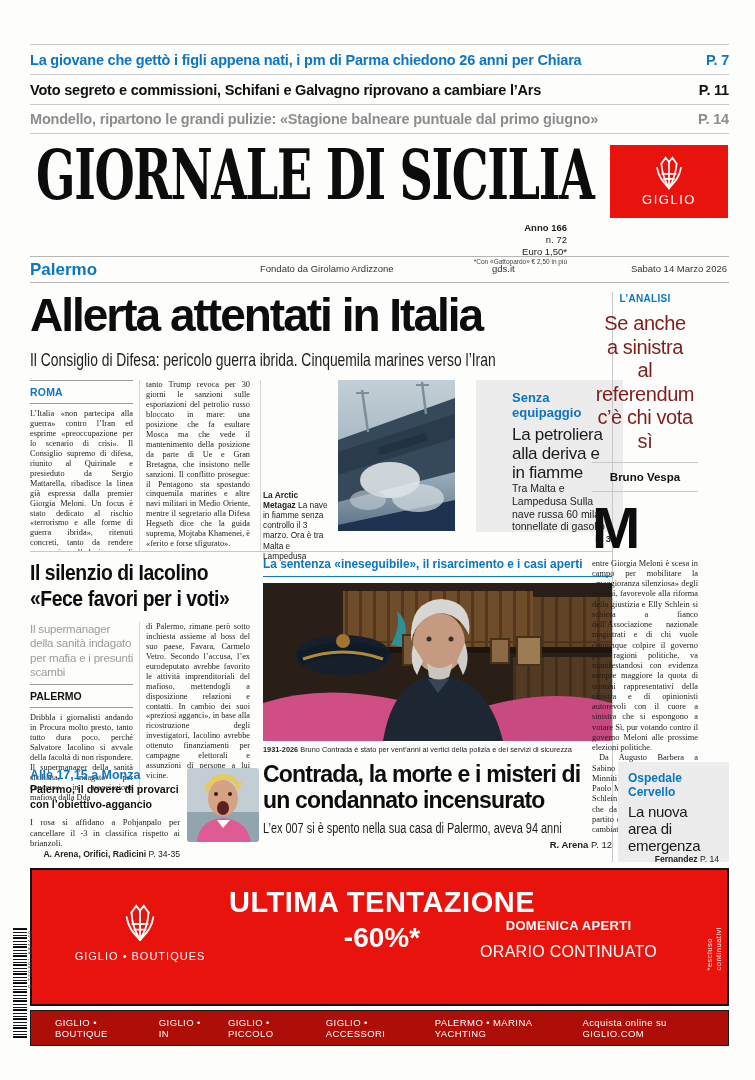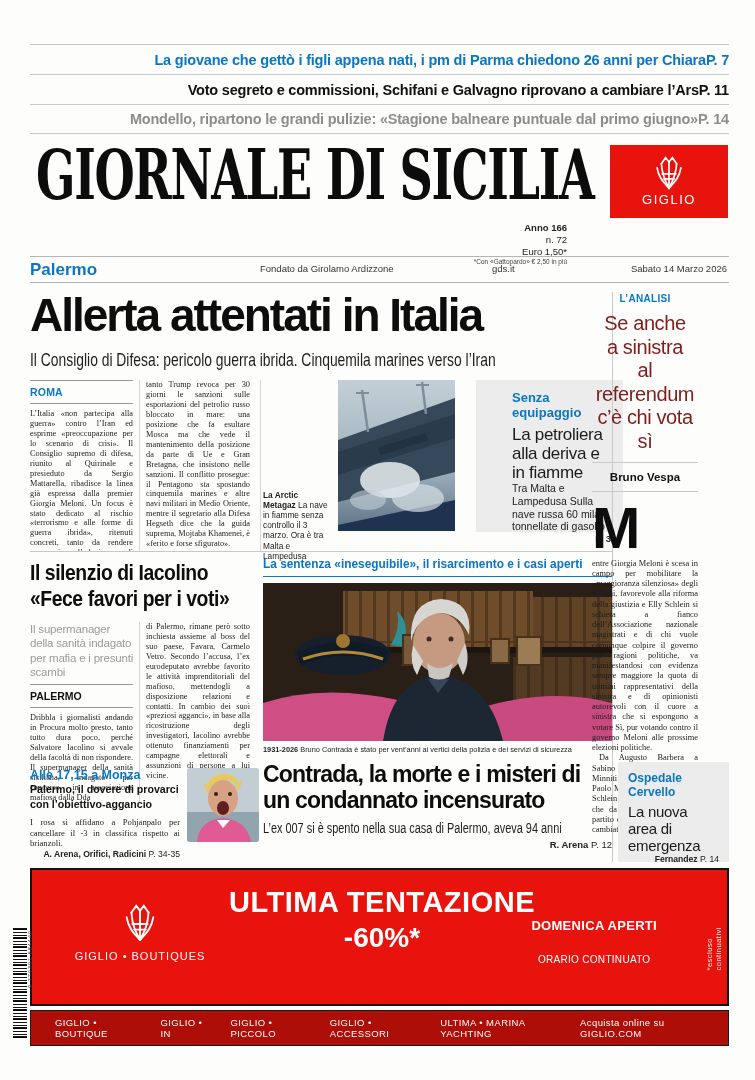--- a/index.html
+++ b/index.html
@@ -2,21 +2,21 @@
 <html><head>
 <meta charset="utf-8">
 <style>
   * { margin:0; padding:0; box-sizing:border-box; }
   html,body { background:#e9e9e9; }
   .page { position:relative; width:755px; height:1080px; margin:0 auto; background:#fdfdfc;
           font-family:"Liberation Sans", sans-serif; color:#111; overflow:hidden; }
 
   
   .topbar { position:absolute; left:30px; top:44px; width:699px; }
-  .topbar .row { display:flex; justify-content:flex-end; align-items:center;
+  .topbar .row { display:flex; justify-content:space-between; align-items:center;
                  height:30px; border-top:1px solid #c8c8c8; font-weight:bold; font-size:14.5px; letter-spacing:-0.2px; }
   .topbar .row:last-child { border-bottom:1px solid #c8c8c8; }
   .row.blue { color:#0b76c2; } .row.black { color:#101010; } .row.gray { color:#8d8d8d; }
   .pagenum { font-weight:bold; white-space:nowrap; }
 
   
   .masthead-title { position:absolute; left:36px; top:140px; font-family:"DejaVu Serif", serif;
                     font-weight:bold; font-size:70px; letter-spacing:-2px; color:#0c0c0c;
                     white-space:nowrap; transform:scaleX(0.66); transform-origin:left top; line-height:1.0; }
   .giglio-box { position:absolute; left:610px; top:145px; width:118px; height:73px; background:#e8130c;
@@ -119,21 +119,21 @@
   .ad { position:absolute; left:30px; top:868px; width:699px; height:138px; background:#e8130c;
         border:2px solid #141414; color:#fff; }
   .ad-brand { position:absolute; left:40px; top:34px; width:136px; text-align:center; }
   .ad-brand .brandname { font-size:11px; letter-spacing:1px; margin-top:4px; }
   .ad-center { position:absolute; left:190px; top:16px; width:320px; text-align:center; }
   .ad-title { font-size:29px; font-weight:bold; letter-spacing:0.5px; }
   .ad-line2 { font-size:16px; font-weight:bold; margin-top:6px; letter-spacing:0.3px; }
   .ad-discount { font-size:28px; font-weight:bold; margin-top:3px; }
   .ad-right { position:absolute; right:70px; top:48px; text-align:center; }
   .ad-right .r1 { font-size:13px; font-weight:bold; letter-spacing:0.3px; }
-  .ad-right .r2 { font-size:10px; margin-top:21px; letter-spacing:0.3px; }
+  .ad-right .r2 { font-size:16px; margin-top:10px; letter-spacing:0.3px; }
   .ad-sidenote { position:absolute; right:4px; top:50%; transform:translateY(-50%) rotate(180deg);
                  writing-mode:vertical-rl; font-size:7.5px; letter-spacing:0.5px; color:#ffeceb; }
 
   
   .bottom-strip { position:absolute; left:30px; top:1010px; width:699px; height:36px; background:#ad0e08;
                   border:1px solid #1a1a1a; display:flex; align-items:center; gap:24px; padding:0 24px;
                   color:#fff; font-size:9.5px; letter-spacing:0.4px; }
   .bottom-strip .shop-online { margin-left:auto; }
 
   
@@ -390,20 +390,20 @@
       <div class="r2">ORARIO CONTINUATO</div>
     </div>
     <div class="ad-sidenote">*escluso continuativi</div>
   </div>
 
   <div class="bottom-strip">
     <span>GIGLIO • BOUTIQUE</span>
     <span>GIGLIO • IN</span>
     <span>GIGLIO • PICCOLO</span>
     <span>GIGLIO • ACCESSORI</span>
-    <span>ULTIMA • MARINA YACHTING</span>
+    <span>PALERMO • MARINA YACHTING</span>
     <span class="shop-online">Acquista online su GIGLIO.COM</span>
   </div>
 
   <div class="barcode"></div>
   <div class="barcode-num">9 770391 684440</div>
 
 </div>
 
 </body></html>

